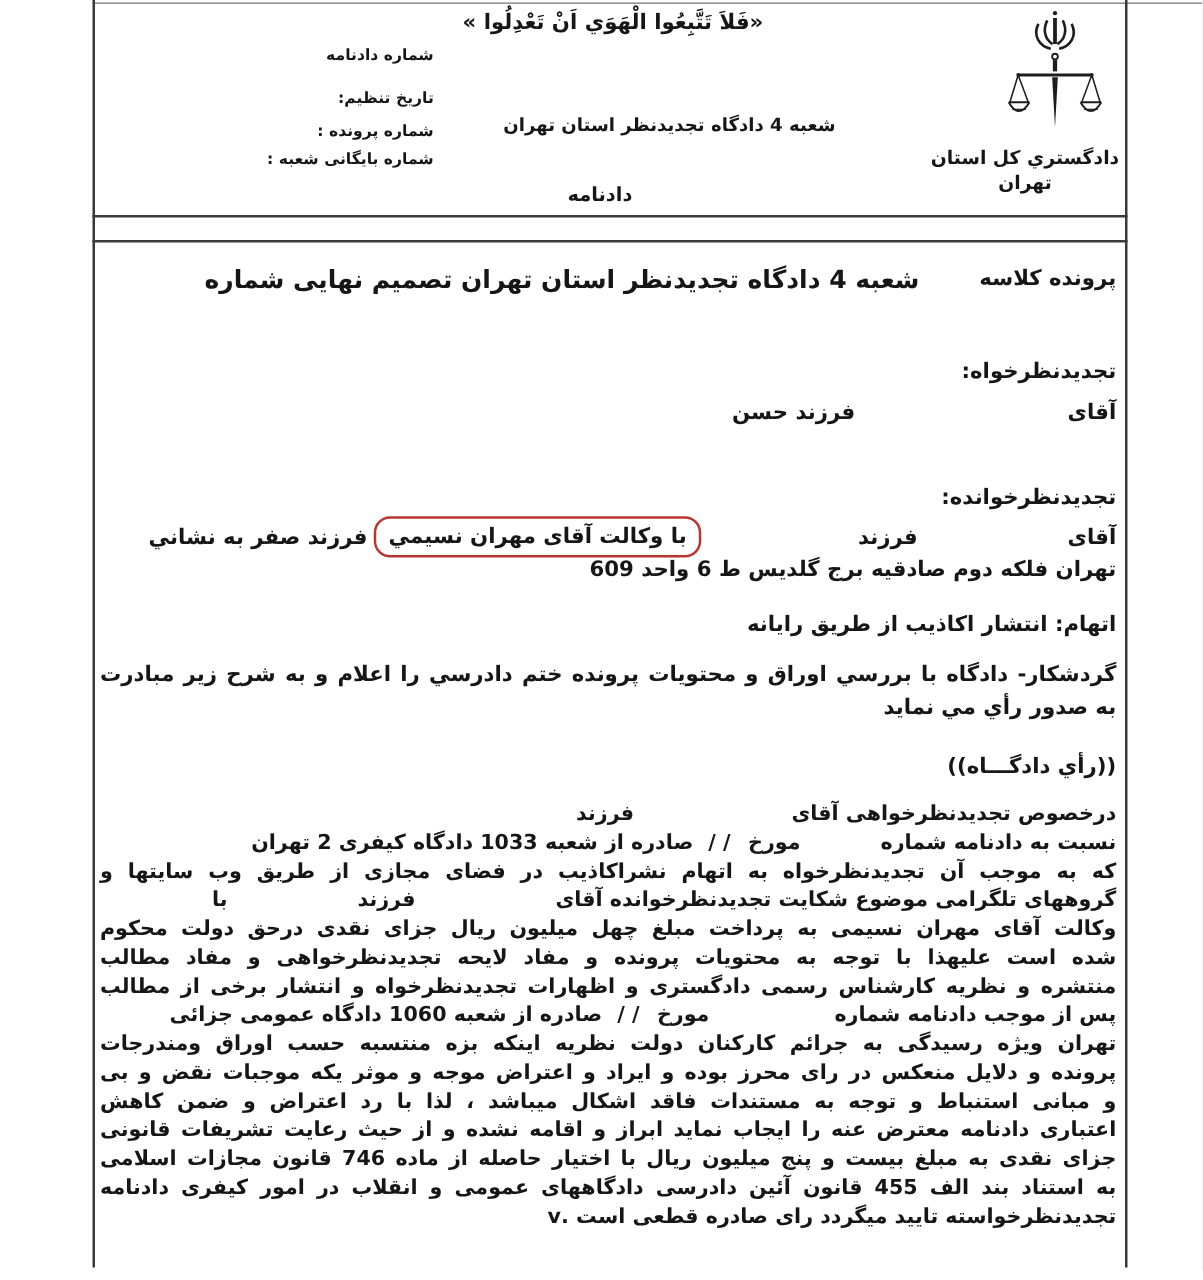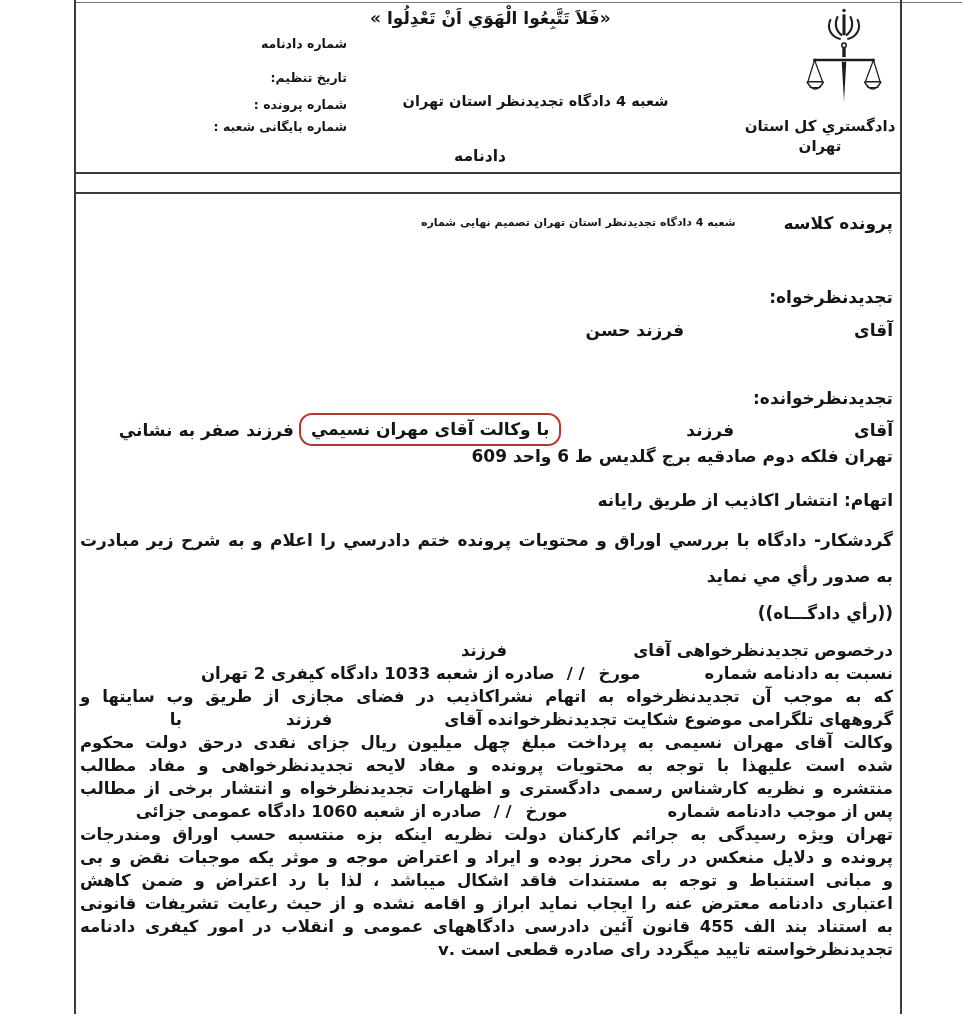--- a/index.html
+++ b/index.html
@@ -28,21 +28,21 @@
   
   .body-area{left:80px;top:0;width:813px;height:1024px;}
   .line{position:absolute;right:0;width:813px;font-size:17px;line-height:24px;text-align:right;white-space:nowrap;}
   .just{white-space:normal;text-align:justify;text-align-last:justify;}
   .rowflex{display:flex;align-items:center;}
   .sp{display:inline-block;flex:0 0 auto;}
   .redbox{
     display:inline-block;border:2.5px solid #b5372f;border-radius:13px;
     padding:3px 10px 4px 10px;line-height:22px;
   }
-  .small-seg{font-size:11px;margin-left:36px;}
+  .small-seg{font-size:20px;margin-left:36px;}
   
   .ruling{left:0;top:639px;width:813px;}
   .rline{position:relative;width:813px;height:23px;font-size:16.5px;line-height:23px;text-align:right;white-space:nowrap;}
   .rline.just{white-space:normal;text-align:justify;text-align-last:justify;}
   .rflex{display:flex;align-items:baseline;}
 </style>
 </head>
 <body>
 
 <div class="page">
@@ -122,21 +122,21 @@
       <span class="redbox">با وکالت آقای مهران نسیمي</span>
       <span class="sp" style="width:5px;"></span>
       <span>فرزند صفر به نشاني</span>
     </div>
 
     <div class="line" style="top:444px;">تهران فلکه دوم صادقیه برج گلدیس ط 6 واحد 609</div>
 
     <div class="line" style="top:488px;">اتهام: انتشار اکاذیب از طریق رایانه</div>
 
     <div class="line just" style="top:528px;">گردشکار- دادگاه با بررسي اوراق و محتویات پرونده ختم دادرسي را اعلام و به شرح زیر مبادرت</div>
-    <div class="line" style="top:554px;margin-top:10px;">به صدور رأي مي نماید</div>
+    <div class="line" style="top:554px;">به صدور رأي مي نماید</div>
 
     <div class="line" style="top:601px;">((رأي دادگـــاه))</div>
 
     <div class="abs ruling">
       <div class="rline rflex">
         <span>درخصوص تجدیدنظرخواهی آقای</span>
         <span class="sp" style="width:126px;"></span>
         <span>فرزند</span>
       </div>
       <div class="rline rflex">
@@ -165,19 +165,20 @@
         <span>مورخ</span>
         <span class="sp" style="width:14px;"></span>
         <span>/    /</span>
         <span class="sp" style="width:12px;"></span>
         <span>صادره از شعبه 1060 دادگاه عمومی جزائی</span>
       </div>
       <div class="rline just">تهران ویژه رسیدگی به جرائم کارکنان دولت نظریه اینکه بزه منتسبه حسب اوراق ومندرجات</div>
       <div class="rline just">پرونده و دلایل منعکس در رای محرز بوده و ایراد و اعتراض موجه و موثر یکه موجبات نقض و بی</div>
       <div class="rline just">و مبانی استنباط و توجه به مستندات فاقد اشکال میباشد ، لذا با رد اعتراض و ضمن کاهش</div>
       <div class="rline just">اعتباری دادنامه معترض عنه را ایجاب نماید ابراز و اقامه نشده و از حیث رعایت تشریفات قانونی</div>
+      <div class="rline just">جزای نقدی به مبلغ بیست و پنج میلیون ریال با اختیار حاصله از ماده 746 قانون مجازات اسلامی</div>
       <div class="rline just">به استناد بند الف 455 قانون آئین دادرسی دادگاههای عمومی و انقلاب در امور کیفری دادنامه</div>
       <div class="rline">تجدیدنظرخواسته تایید میگردد رای صادره قطعی است .v</div>
     </div>
 
 
   </div>
 </div>
 
 </body></html>

